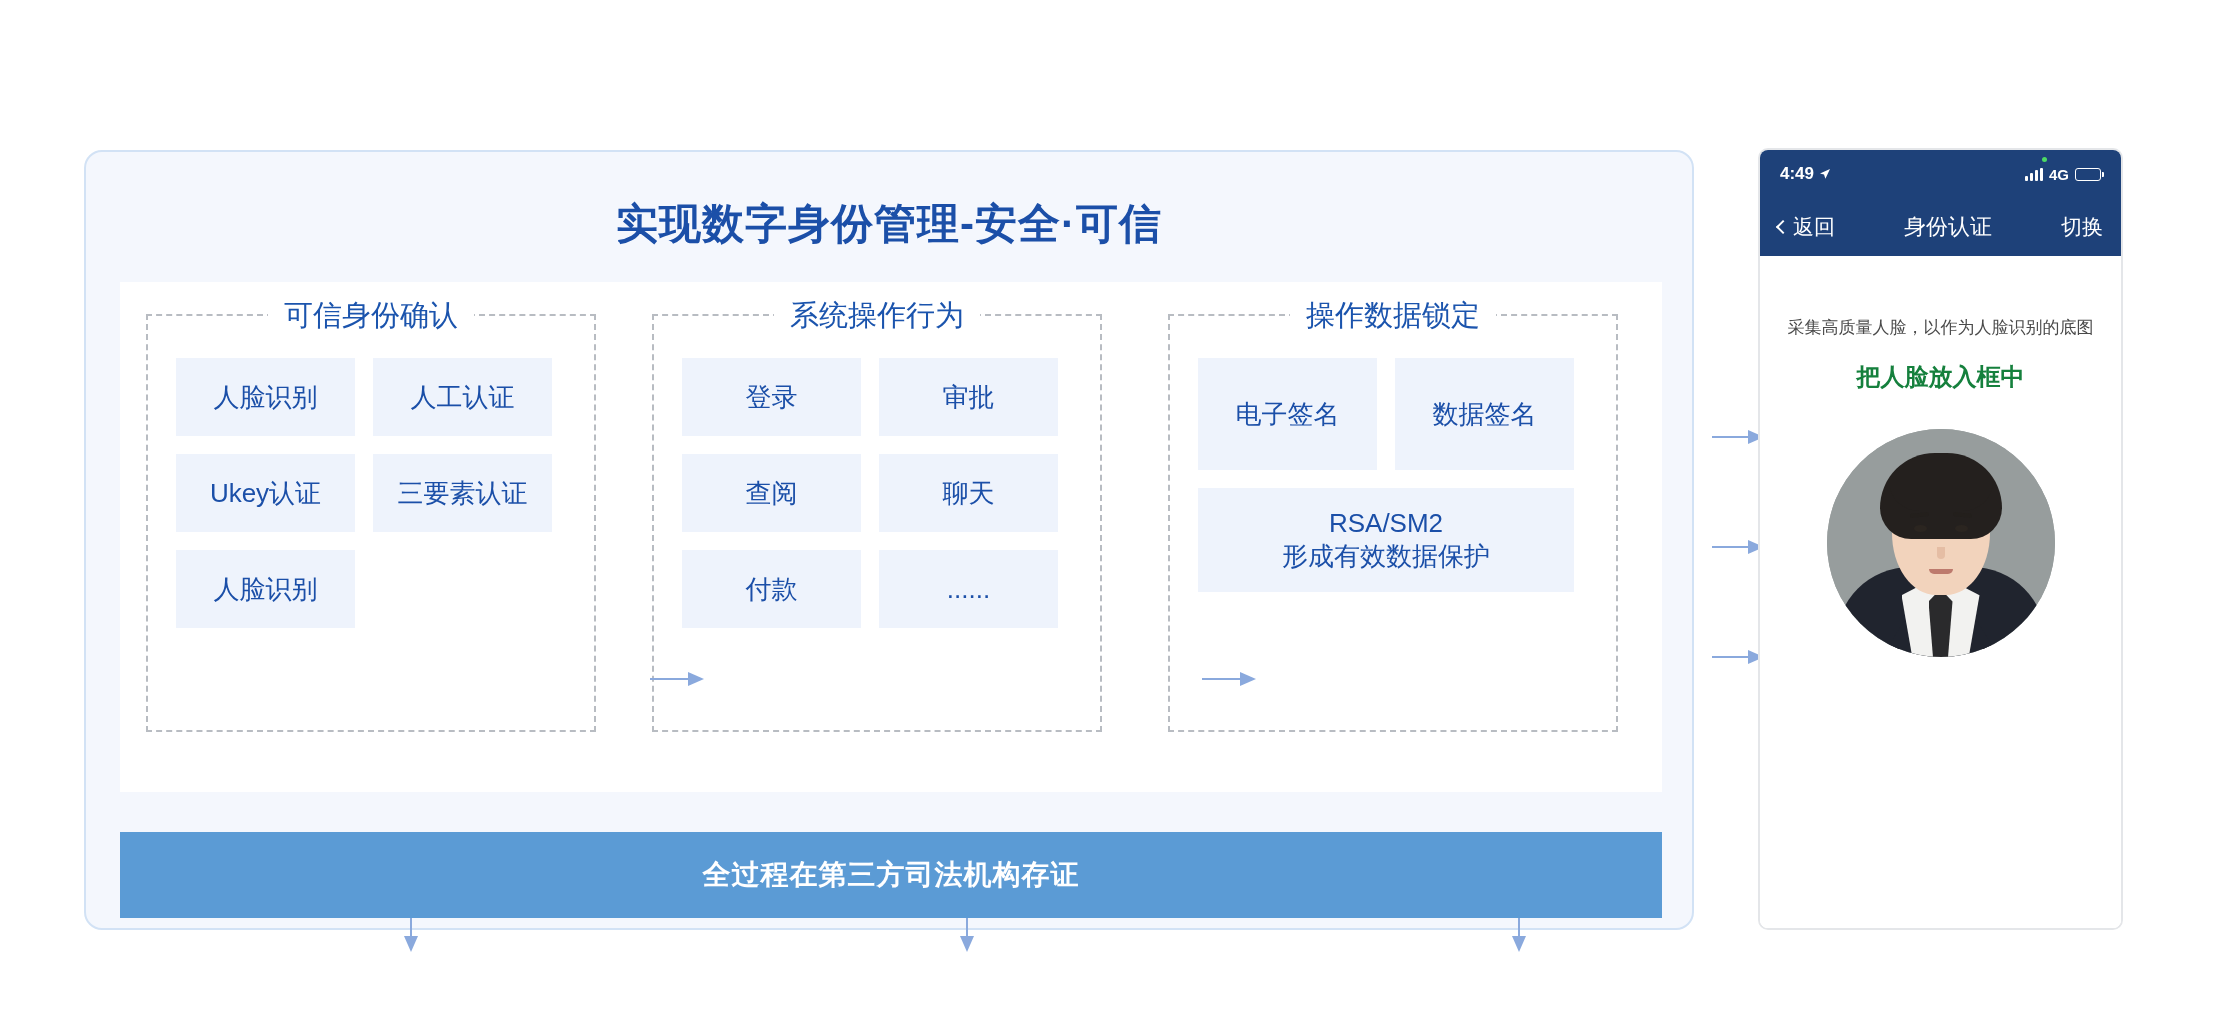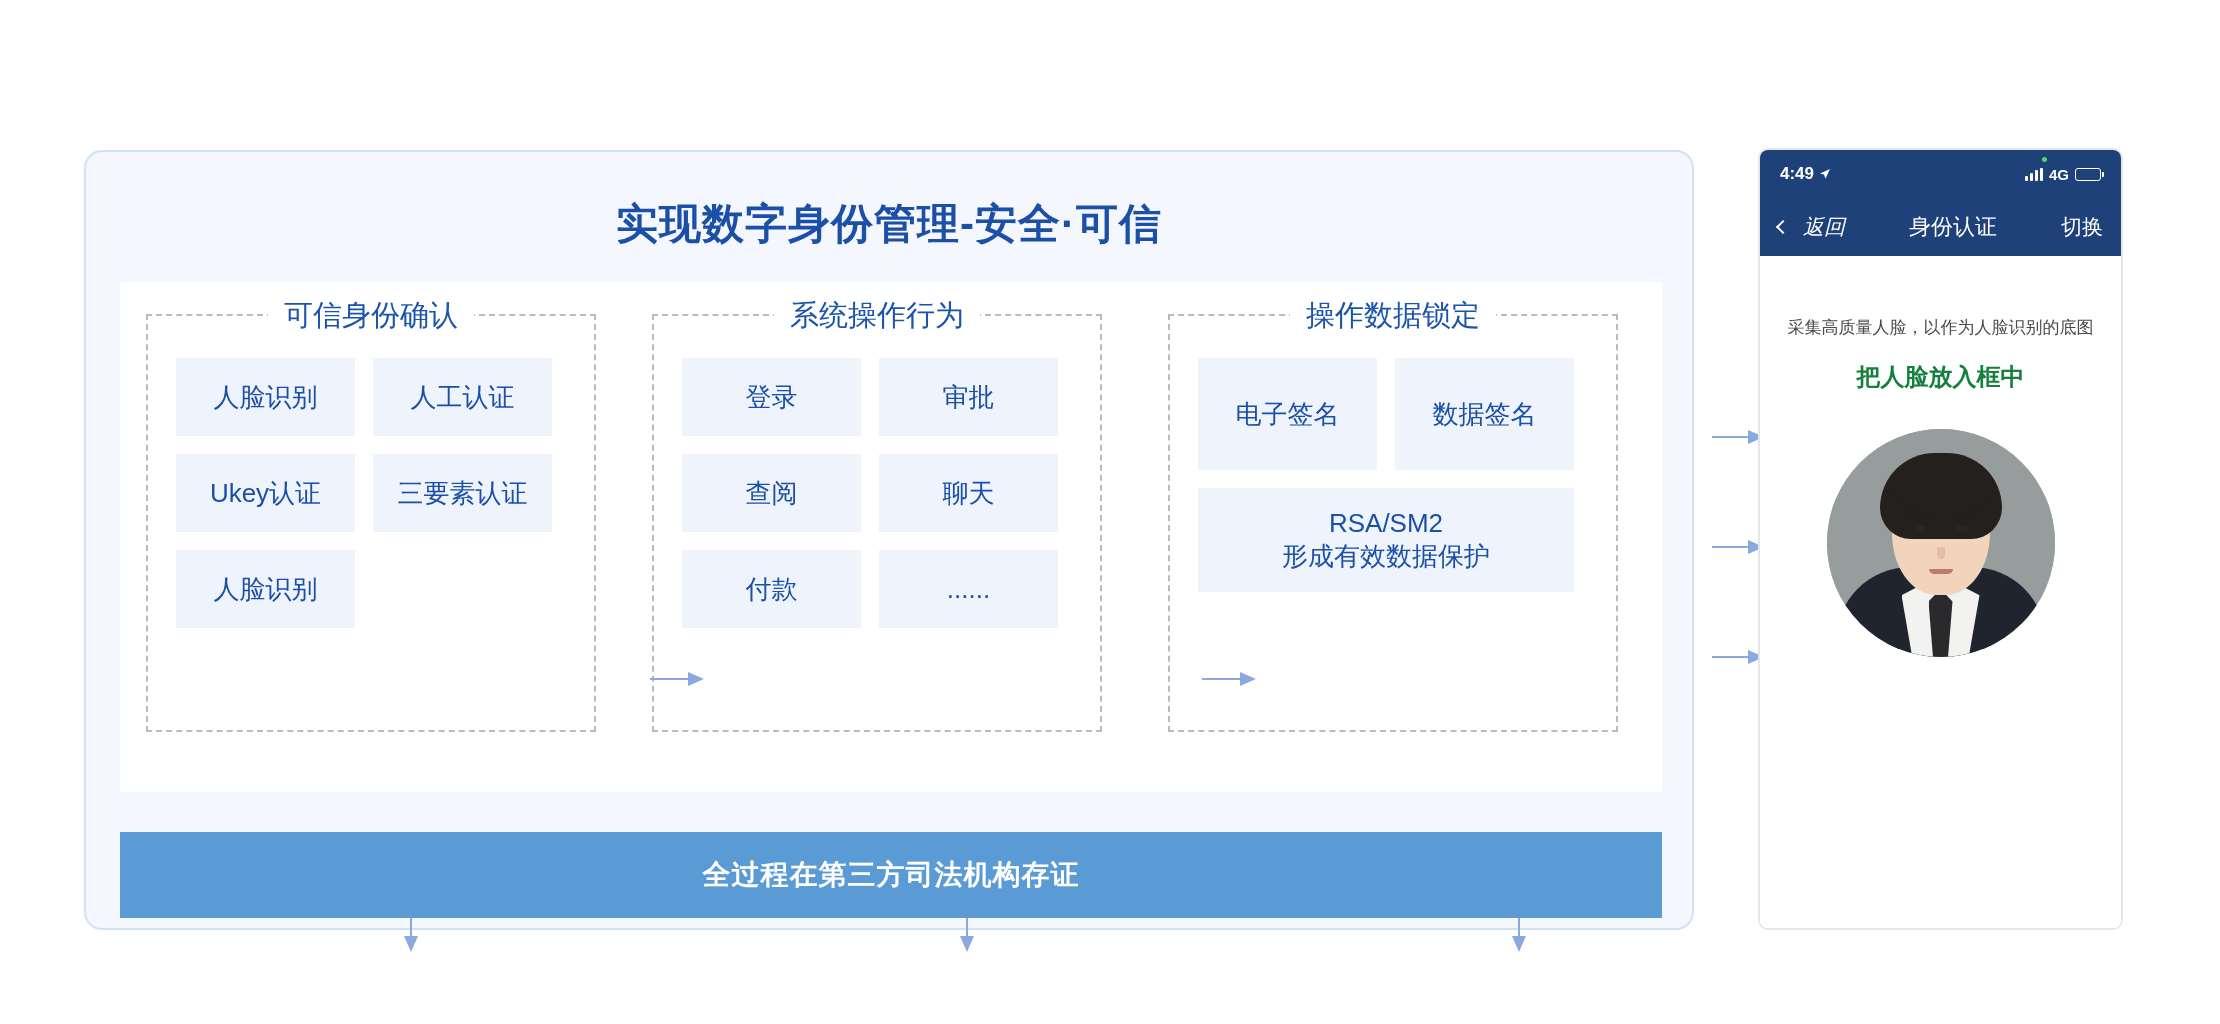--- a/index.html
+++ b/index.html
@@ -300,21 +300,21 @@
   .nav-bar {
     height: 58px;
     background: #1e4179;
     display: flex;
     align-items: center;
     justify-content: space-between;
     padding: 0 18px;
     color: #ffffff;
     font-size: 21px;
   }
-  .nav-back { display: flex; align-items: center; gap: 12px; font-style: italic; }
+  .nav-back { display: flex; align-items: center; gap: 2px; }
   .chev {
     display: inline-block;
     width: 10px; height: 10px;
     border-left: 2.5px solid #ffffff;
     border-bottom: 2.5px solid #ffffff;
     transform: rotate(45deg);
     margin-right: 3px;
   }
   .nav-title { font-size: 22px; font-weight: 500; }
   .nav-right { font-size: 21px; }

